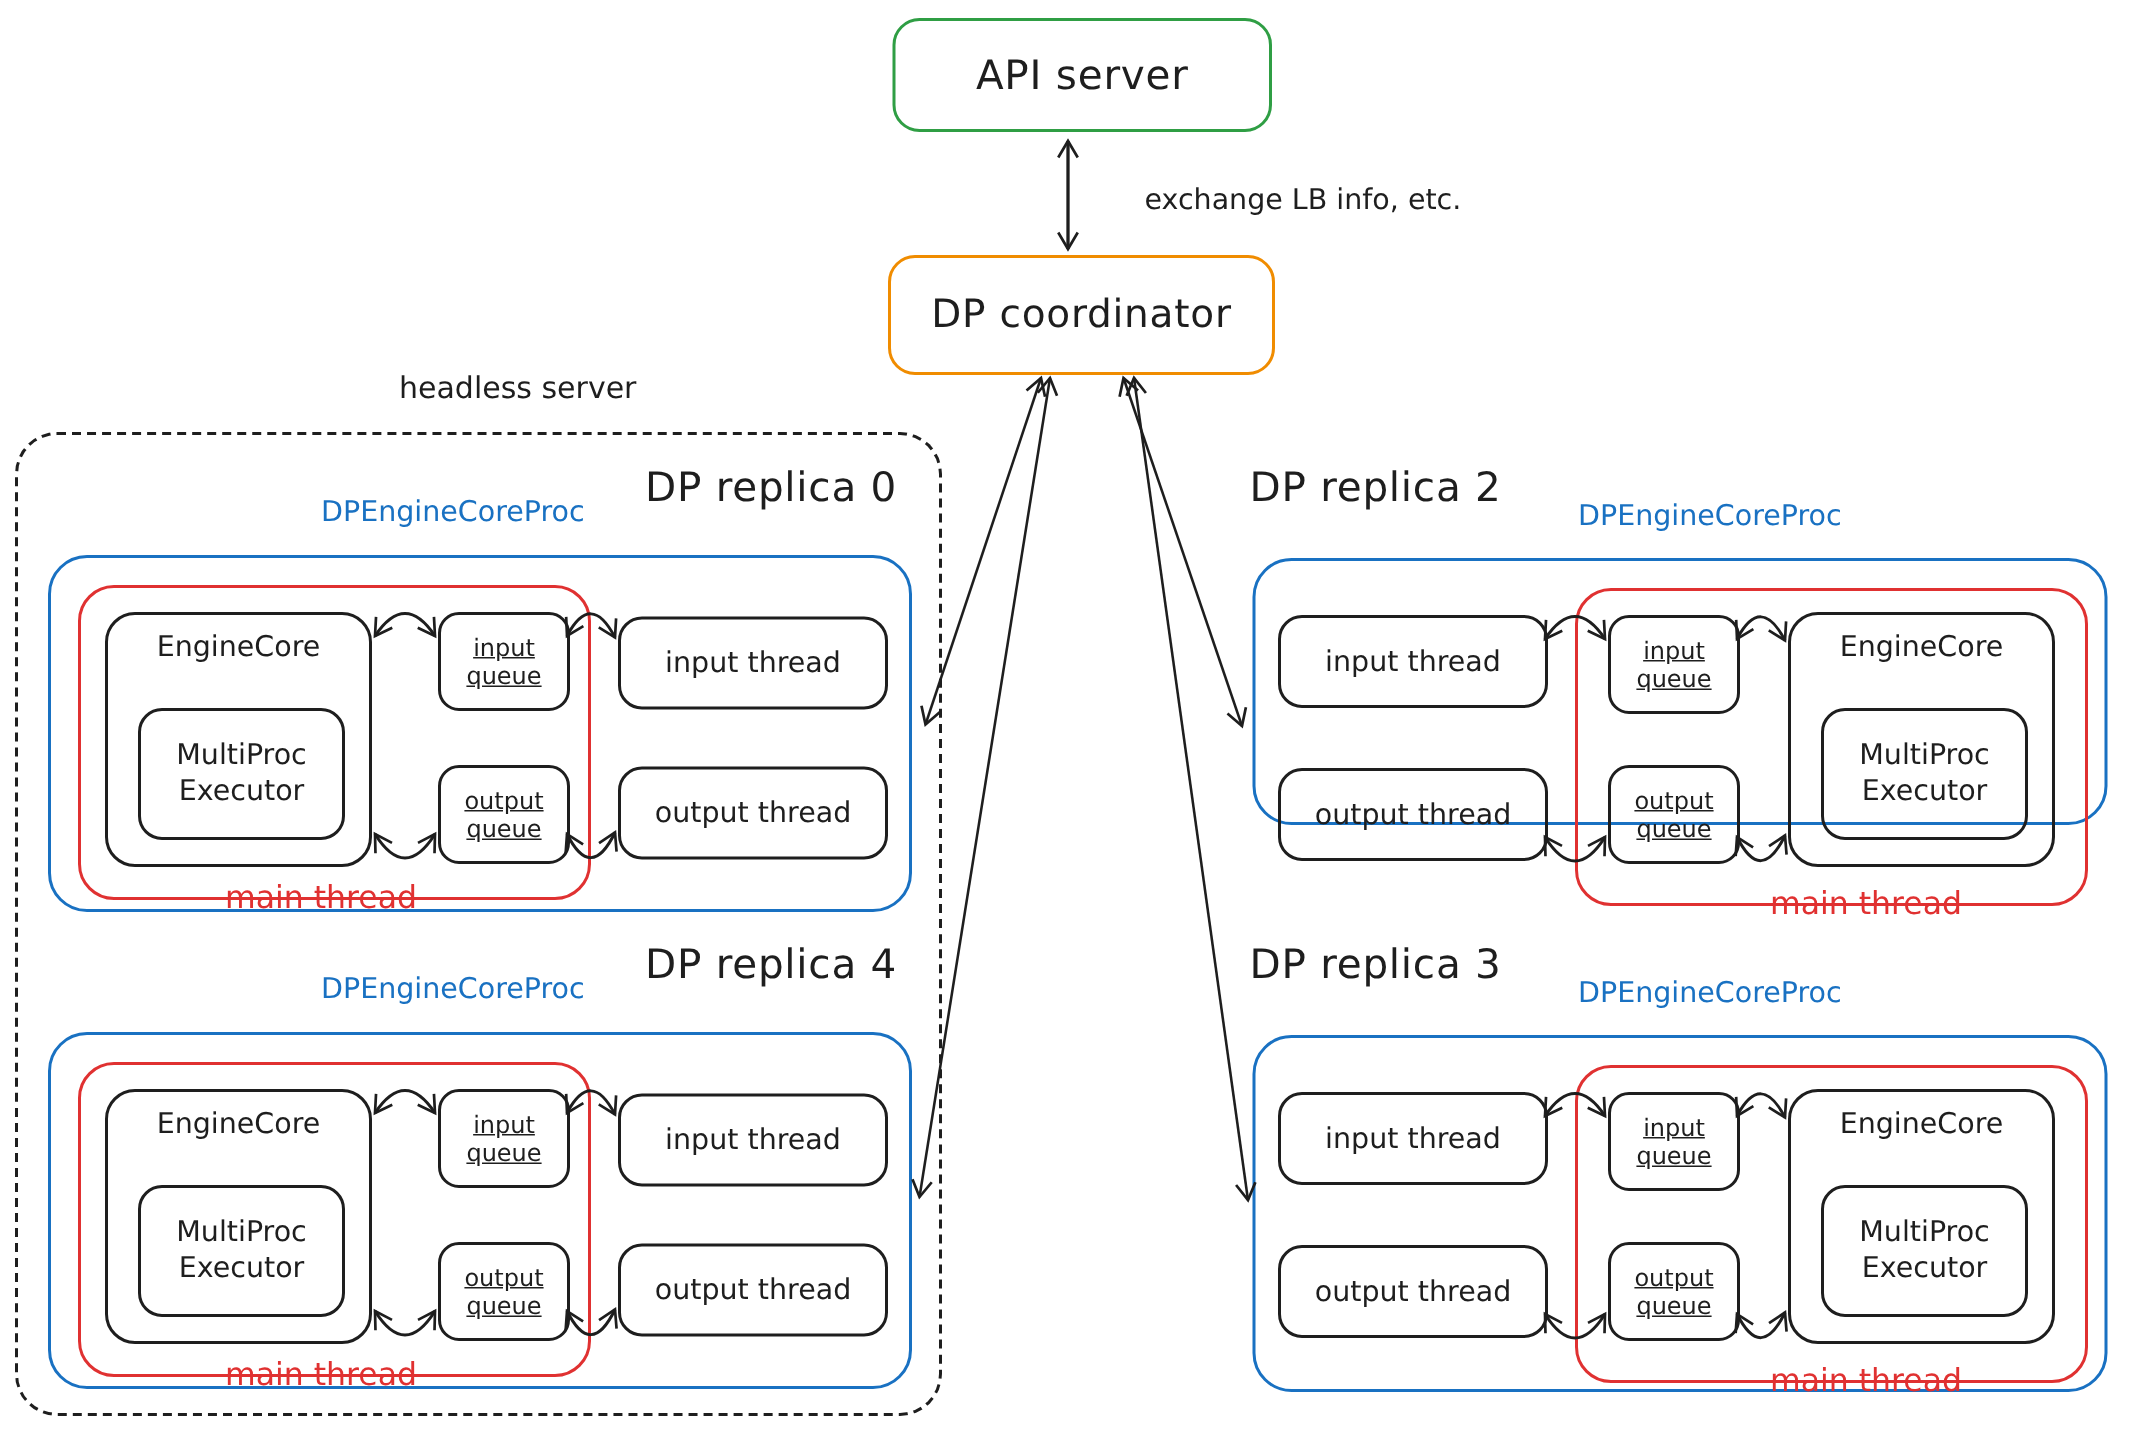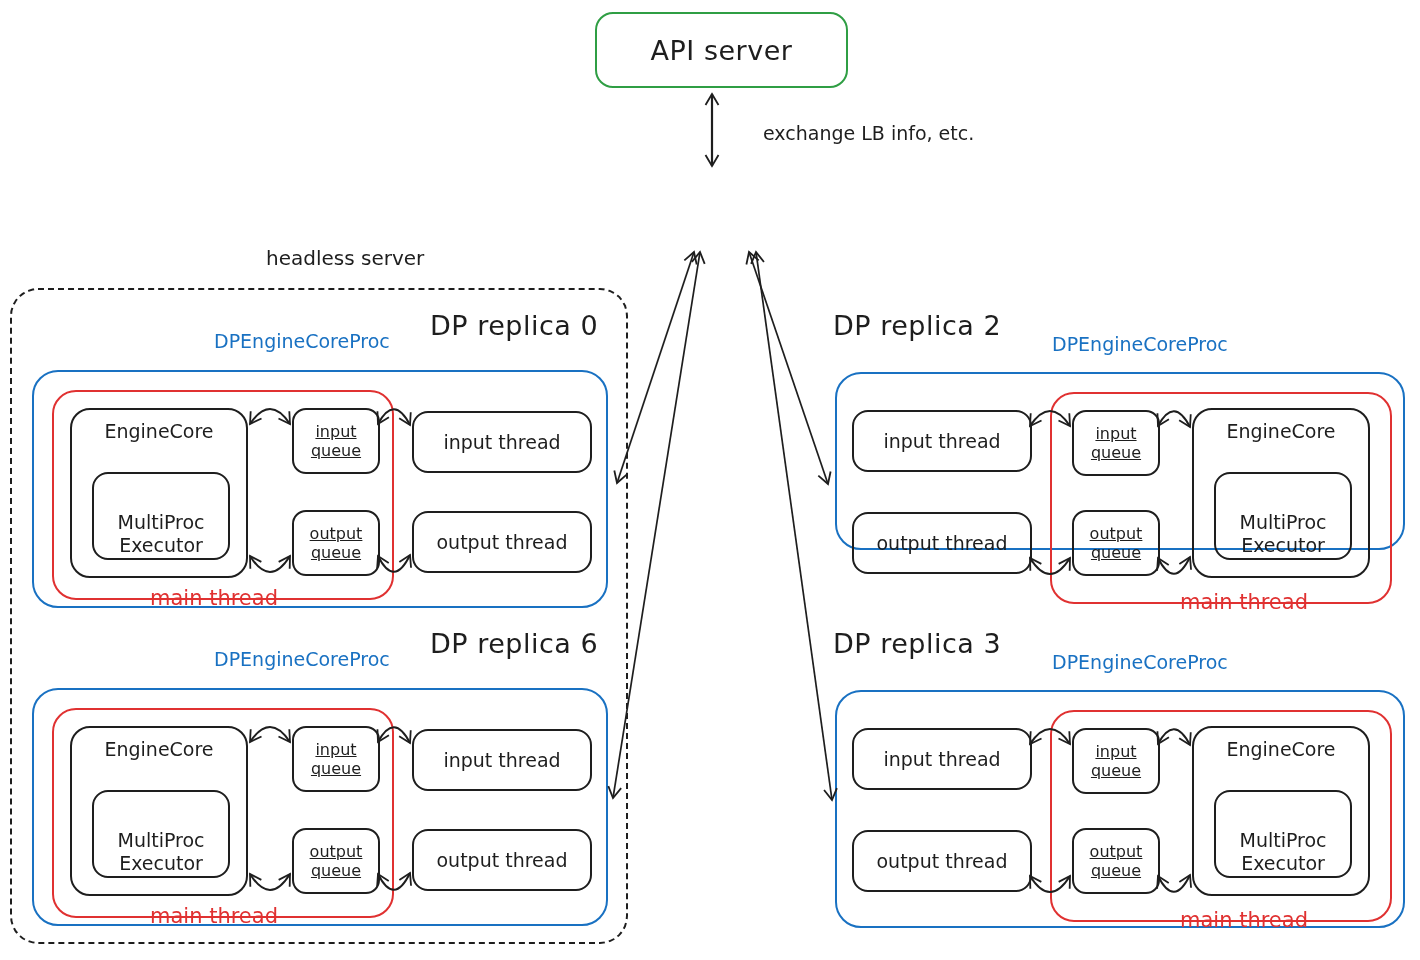--- a/index.html
+++ b/index.html
@@ -14,32 +14,35 @@
   .red-box{border:2.2px solid var(--red,#e03131);border-radius:24px;}
   .dashed-box{border:2.2px dashed var(--ink,#1e1e1e);border-radius:28px;}
   .big-title{font-size:27px;font-weight:500;letter-spacing:.5px;white-space:nowrap;}
   .blue-label{font-size:19px;color:var(--blue,#1971c2);font-weight:500;white-space:nowrap;}
   .red-label{font-size:21px;color:var(--red,#e03131);font-weight:400;white-space:nowrap;}
   .small-label{font-size:19px;white-space:nowrap;}
   .queue{border-radius:14px;font-size:16px;line-height:1.2;text-decoration:underline;}
   .thread{border-radius:16px;font-size:19px;}
   .engine{border-radius:20px;}
   .engine-title{margin-top:10px;text-align:center;font-size:19px;}
-  .multiproc{border-radius:16px;font-size:19px;line-height:1.25;align-items:flex-end;}
+  .multiproc{border-radius:16px;font-size:19px;line-height:1.25;}
   svg{position:absolute;left:0;top:0;pointer-events:none;}
 </style>
 </head>
 <body>
 
 <div id="canvas">
 
   <div class="abs api-box vcenter" style="left:595px;top:12px;width:253px;height:76px;">
     <span class="big-title">API server</span>
   </div>
 
+  <div class="abs coord-box vcenter" style="left:592px;top:170px;width:258px;height:80px;">
+    <span class="big-title" style="font-size:26px">DP coordinator</span>
+  </div>
 
   <div class="abs small-label" style="left:735px;top:122px;margin-left:28px;">exchange LB info, etc.</div>
 
   <div class="abs small-label" style="left:266px;top:246px;font-size:20px;">headless server</div>
   <div class="abs dashed-box" style="left:10px;top:288px;width:618px;height:656px;"></div>
 
   <div class="abs blue-box" style="left:32px;top:370px;width:576px;height:238px;">
     <div class="abs big-title" style="left:396px;top:-62px;">DP replica 0</div>
     <div class="abs blue-label" style="left:180px;top:-42px;">DPEngineCoreProc</div>
     <div class="abs red-box" style="left:18px;top:18px;width:342px;height:210px;"></div>
@@ -58,21 +61,21 @@
     <div class="abs box thread vcenter" style="left:378px;top:39px;width:180px;height:62px;">
       <span>input thread</span>
     </div>
     <div class="abs box thread vcenter" style="left:378px;top:139px;width:180px;height:62px;">
       <span>output thread</span>
     </div>
     <div class="abs red-label" style="left:116px;top:214px;">main thread</div>
   </div>
 
   <div class="abs blue-box" style="left:32px;top:688px;width:576px;height:238px;">
-    <div class="abs big-title" style="left:396px;top:-62px;">DP replica 6</div>
+    <div class="abs big-title" style="left:396px;top:-62px;">DP replica 4</div>
     <div class="abs blue-label" style="left:180px;top:-42px;">DPEngineCoreProc</div>
     <div class="abs red-box" style="left:18px;top:18px;width:342px;height:210px;"></div>
     <div class="abs box engine" style="left:36px;top:36px;width:178px;height:170px;">
       <div class="engine-title">EngineCore</div>
       <div class="abs box multiproc vcenter" style="left:20px;top:62px;width:138px;height:88px;">
         <span>MultiProc Executor</span>
       </div>
     </div>
     <div class="abs box queue vcenter" style="left:258px;top:36px;width:88px;height:66px;">
       <span>input queue</span>

